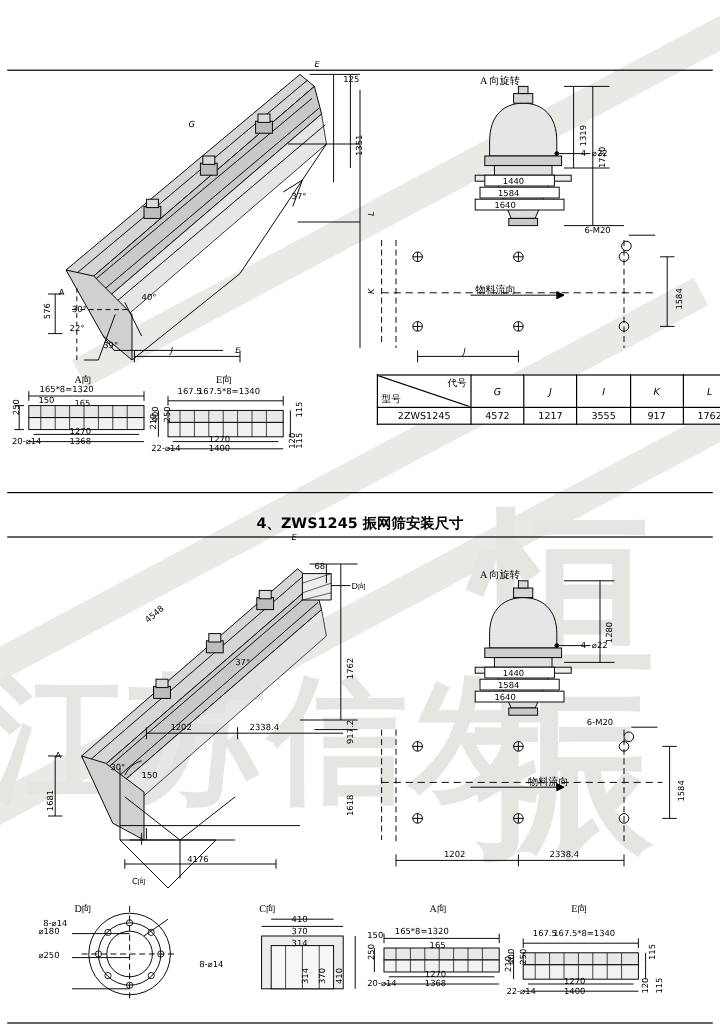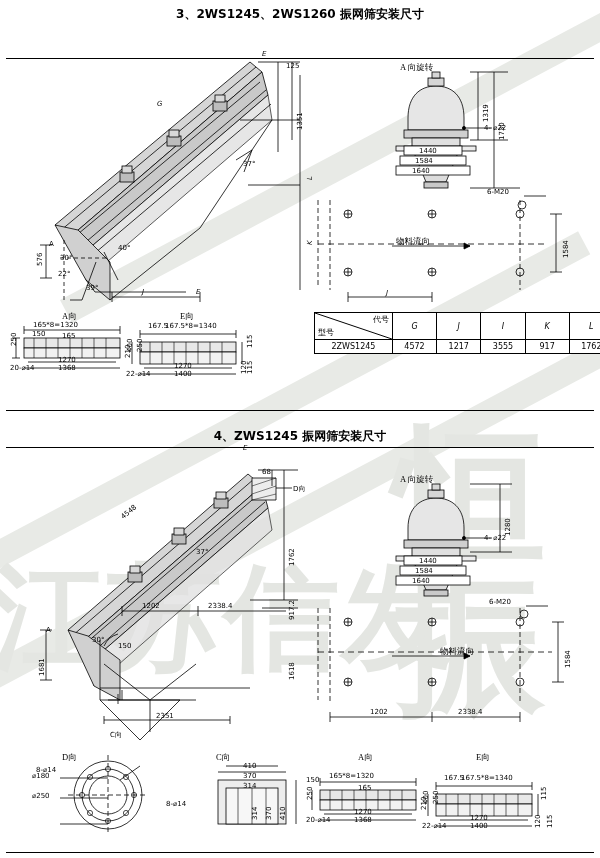--- a/index.html
+++ b/index.html
@@ -56,21 +56,20 @@
 <div class="page">
 
   <div class="wm">
     <div class="bar" style="left:-40px;top:560px;width:700px;height:26px;transform:rotate(-28deg);transform-origin:left top;"></div>
     <div class="bar" style="left:-60px;top:690px;width:760px;height:26px;transform:rotate(-28deg);transform-origin:left top;"></div>
     <div class="bar" style="left:60px;top:300px;width:620px;height:26px;transform:rotate(-28deg);transform-origin:left top;"></div>
     <div class="cn" style="left:395px;top:420px;font-size:150px;letter-spacing:4px;">恒振</div>
     <div class="cn" style="left:-10px;top:560px;font-size:115px;letter-spacing:2px;">江苏信发</div>
   </div>
 
-  <div class="title" style="top:6px;">3、2WS1245、2WS1260 振网筛安装尺寸</div>
   <div class="title" style="top:428px;">4、ZWS1245 振网筛安装尺寸</div>
 
   <div class="ln lnh" style="left:6px;top:58px;width:588px;"></div>
   <div class="ln lnh" style="left:6px;top:410px;width:588px;"></div>
   <div class="ln lnh" style="left:6px;top:447px;width:588px;"></div>
   <div class="ln lnh" style="left:6px;top:852px;width:588px;"></div>
 
   <svg class="ov" viewBox="0 0 600 858">
     <g stroke="#000" fill="none" stroke-width="0.8">
 
@@ -482,21 +481,21 @@
   <div class="lbl" style="left:293px;top:484px;">D向</div>
   <div class="lblv" style="left:288px;top:566px;">1762</div>
   <div class="lblv" style="left:288px;top:620px;">917.2</div>
   <div class="lbl" style="left:142px;top:602px;">1202</div>
   <div class="lbl" style="left:208px;top:602px;">2338.4</div>
   <div class="lblv" style="left:38px;top:676px;">1681</div>
   <div class="lbl" style="left:46px;top:626px;">A</div>
   <div class="lbl" style="left:92px;top:636px;">30°</div>
   <div class="lbl" style="left:118px;top:642px;">150</div>
   <div class="lblv" style="left:288px;top:680px;">1618</div>
-  <div class="lbl" style="left:156px;top:712px;">2351</div>
+  <div class="lbl" style="left:156px;top:712px;">4176</div>
   <div class="lbl" style="left:110px;top:730px;">C向</div>
 
   <div class="lbl9" style="left:400px;top:474px;">A 向旋转</div>
   <div class="lblv" style="left:504px;top:536px;">1280</div>
   <div class="lbl" style="left:484px;top:534px;">4- ⌀22</div>
   <div class="lbl" style="left:419px;top:557px;">1440</div>
   <div class="lbl" style="left:415px;top:567px;">1584</div>
   <div class="lbl" style="left:412px;top:577px;">1640</div>
 
   <div class="lbl" style="left:489px;top:598px;">6-M20</div>

